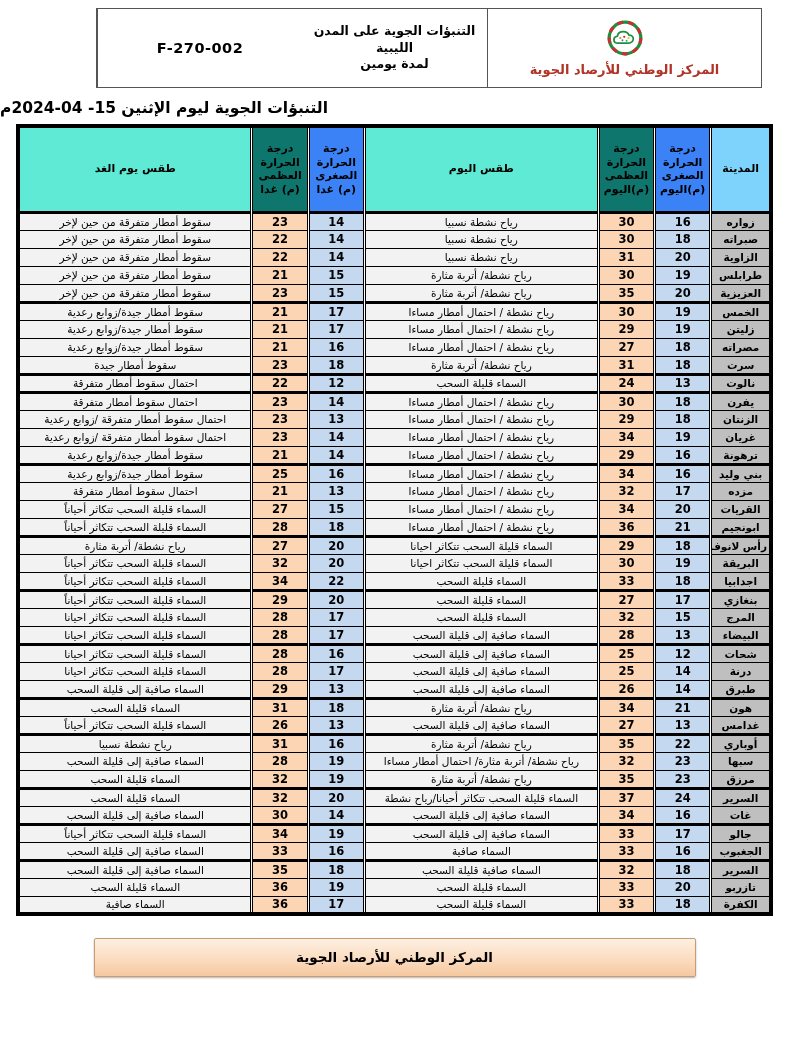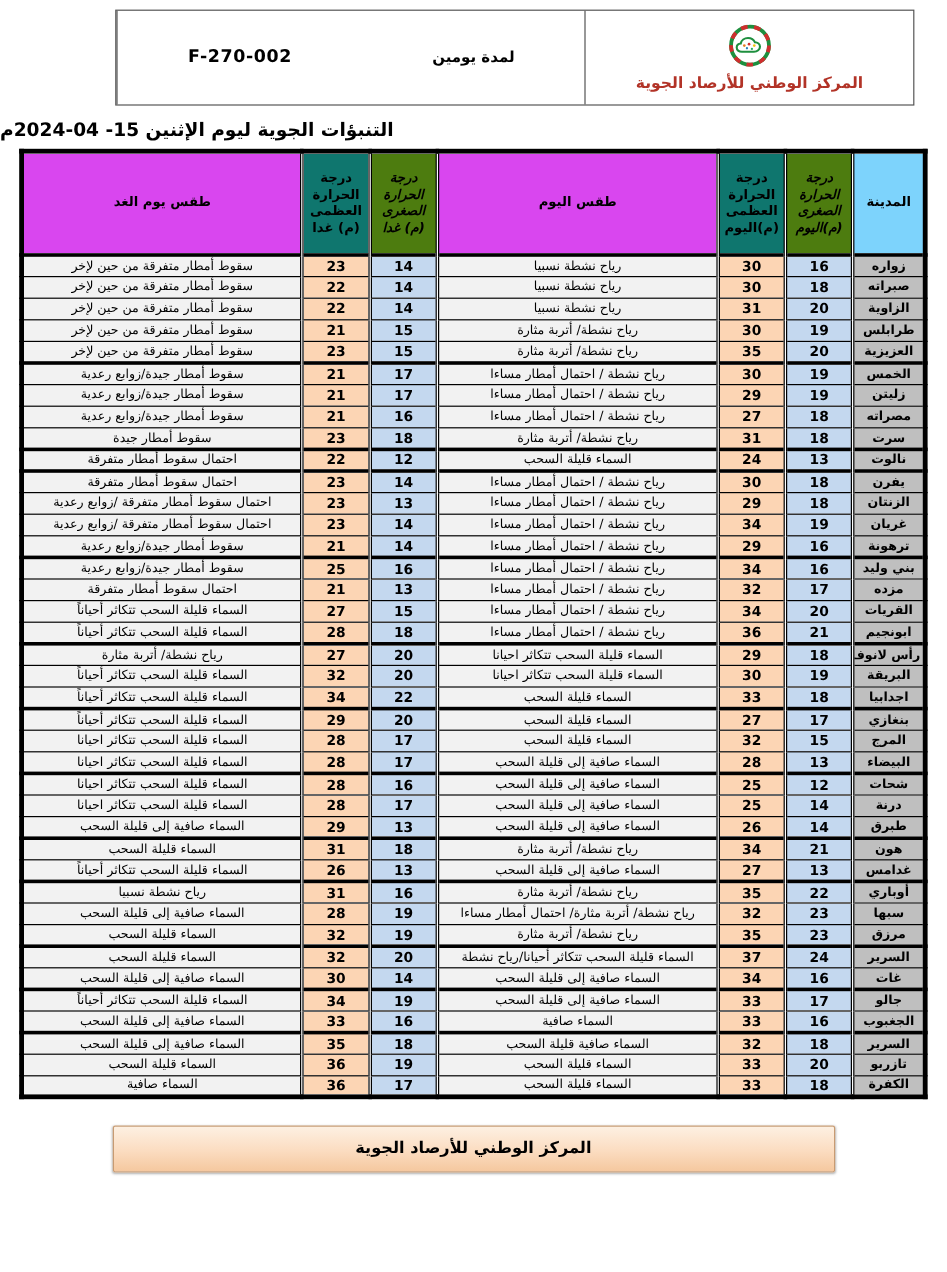--- a/index.html
+++ b/index.html
@@ -25,25 +25,25 @@
     border-collapse:collapse;margin:0 16px;width:757px;table-layout:fixed;
     border:4px solid #000;
   }
   .forecast th,.forecast td{
     border-top:1px solid #000;border-bottom:1px solid #000;
     border-left:3px double #000;border-right:3px double #000;
     padding:0 2px;overflow:hidden;white-space:nowrap;text-align:center;vertical-align:middle;
     box-sizing:border-box;
   }
   .forecast thead th{
-    height:86px;background:#d946ef;font-size:11px;font-weight:bold;
+    height:86px;background:#5eead4;font-size:11px;font-weight:bold;
     white-space:normal;line-height:1.25;border-bottom:3px solid #000;
   }
   .forecast thead th.city{background:#7dd3fc;}
-  .forecast thead th.min{background:#4d7c0f;font-style:italic;}
+  .forecast thead th.min{background:#3b82f6;}
   .forecast thead th.max{background:#0f766e;}
   .col-city{width:60px;}
   .col-temp{width:56px;}
   .col-weather{width:233px;}
   .forecast tbody td{height:18px;font-size:10.5px;background:#f2f2f2;}
   .forecast tbody td.city{background:#bfbfbf;font-weight:bold;font-size:10.5px;}
   .forecast tbody td.min{background:#c4d8ef;font-weight:bold;font-size:11.5px;}
   .forecast tbody td.max{background:#fcd5b4;font-weight:bold;font-size:11.5px;}
   .forecast tbody tr.group-end td{border-bottom:3px solid #000;}
   
@@ -69,20 +69,21 @@
           <circle cx="18" cy="24" r="1.4" fill="#e67e22"></circle>
           <circle cx="23" cy="22.5" r="1.4" fill="#cf2e2e"></circle>
           <circle cx="28.5" cy="24" r="1.4" fill="#f1c40f"></circle>
           <circle cx="20.8" cy="26.8" r="1.2" fill="#2980b9"></circle>
           <circle cx="26" cy="27.5" r="1.2" fill="#27ae60"></circle>
         </svg>
       </span>
       <div class="org-name">المركز الوطني للأرصاد الجوية</div>
     </div>
     <div class="fh-cell fh-title">
+      <div>التنبؤات الجوية على المدن الليبية</div>
       <div>لمدة يومين</div>
     </div>
     <div class="fh-cell fh-code">
       <span>F-270-002</span>
     </div>
   </div>
 
   <div class="doc-title">التنبؤات الجوية ليوم الإثنين 15- 04-2024م</div>
 
   <table class="forecast">

